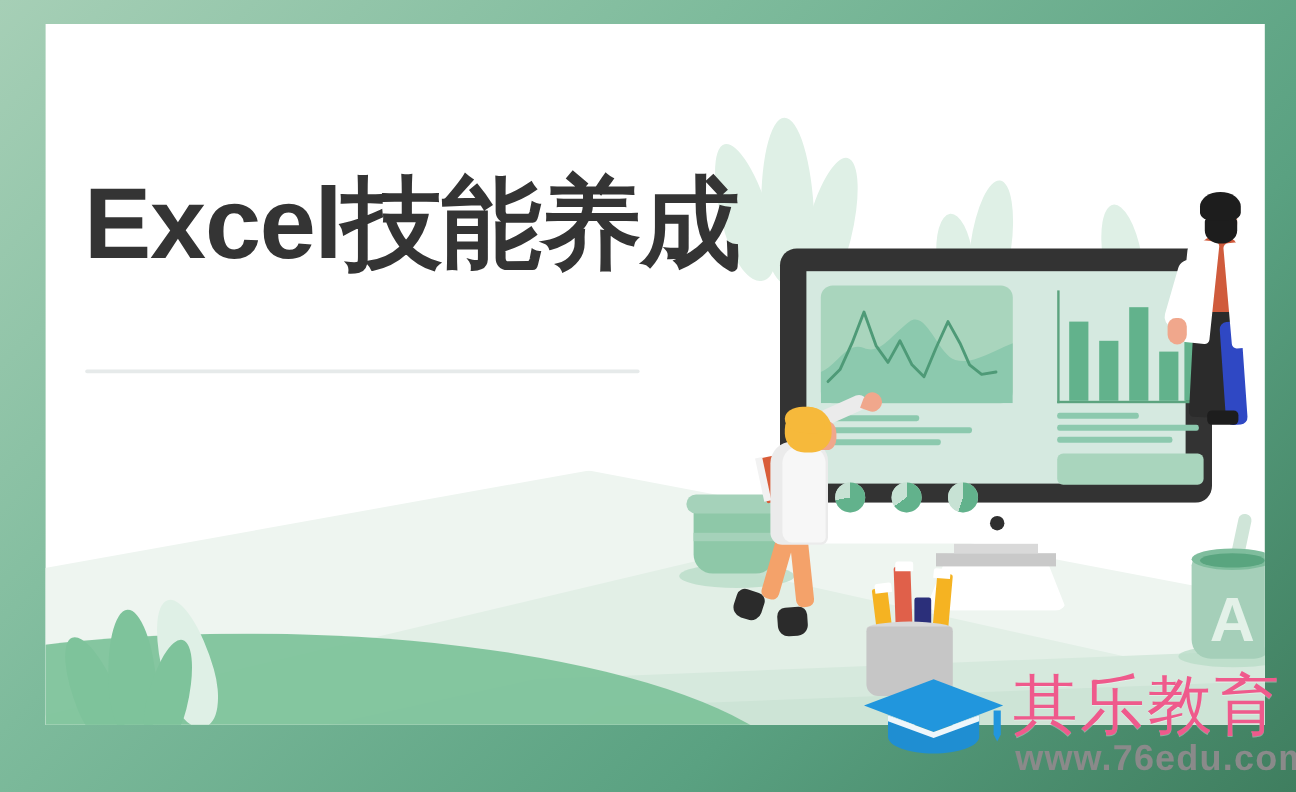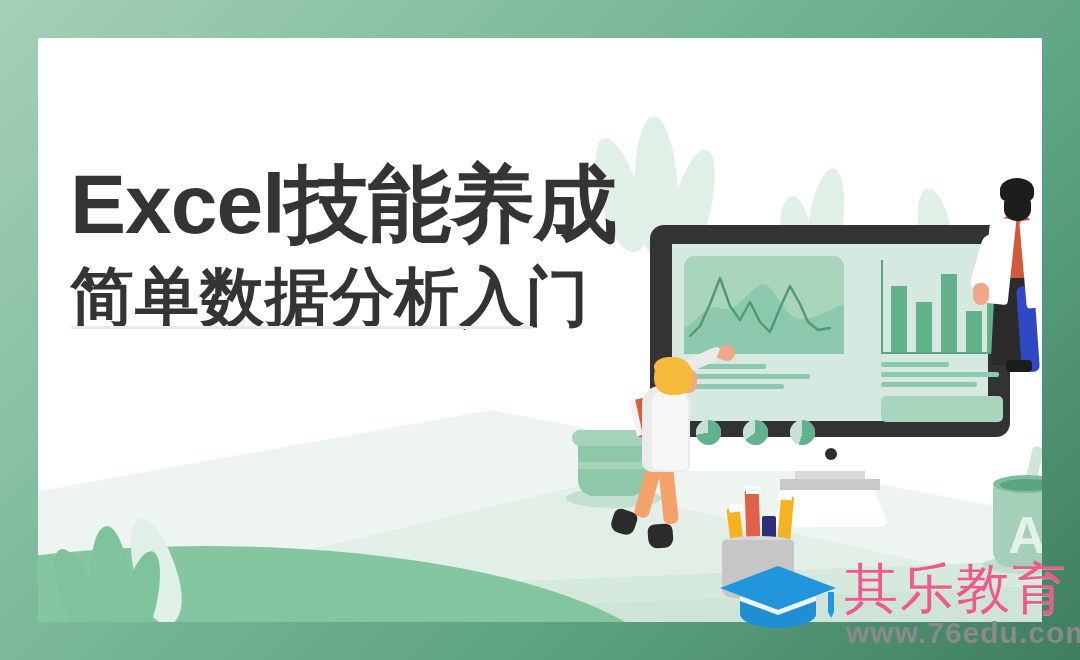--- a/index.html
+++ b/index.html
@@ -11,22 +11,22 @@
   }
 
   
   .banner{
     position:relative;width:1080px;height:660px;overflow:hidden;
     background:linear-gradient(135deg,#a6cfb6 0%,#7ebb9c 35%,#5aa181 70%,#3f7e5f 100%);
   }
 
   
   .card{
-    position:absolute;left:38px;top:38px;width:1004px;height:584px;
-    background:#ffffff;overflow:hidden;
+    position:absolute;left:38px;top:20px;width:1004px;height:584px;
+    background:#ffffff;overflow:hidden;padding-left:12px;
   }
 
   
   .hill{position:absolute;}
   .hill-a{
     left:-40px;top:372px;width:1120px;height:260px;
     background:#eef5f0;
     clip-path:polygon(0% 34%,44% 0%,100% 46%,100% 100%,0% 100%);
   }
   .hill-b{
@@ -213,21 +213,20 @@
     <div class="leaf" style="left:742px;top:158px;width:30px;height:62px;transform:rotate(-6deg);"></div>
     <div class="leaf" style="left:772px;top:130px;width:34px;height:92px;transform:rotate(8deg);"></div>
     <div class="leaf" style="left:880px;top:150px;width:32px;height:74px;transform:rotate(-10deg);"></div>
 
     <div class="leaf" style="left:96px;top:478px;width:42px;height:110px;transform:rotate(-16deg);"></div>
     <div class="leafd" style="left:22px;top:508px;width:36px;height:96px;transform:rotate(-22deg);"></div>
     <div class="leafd" style="left:52px;top:488px;width:40px;height:110px;transform:rotate(-4deg);"></div>
     <div class="leafd" style="left:86px;top:512px;width:34px;height:92px;transform:rotate(14deg);"></div>
 
     <h1 class="title">Excel技能养成</h1>
-    <h2 class="subtitle">简单数据分析入门</h2>
     <div class="divider"></div>
 
 
     <div class="shadow" style="left:528px;top:450px;width:96px;height:20px;"></div>
     <div class="pot"></div>
     <div class="pot-rim"></div>
     <div class="pot-stripe"></div>
 
     <div class="mon-stand"></div>
     <div class="mon-stand-top"></div>

